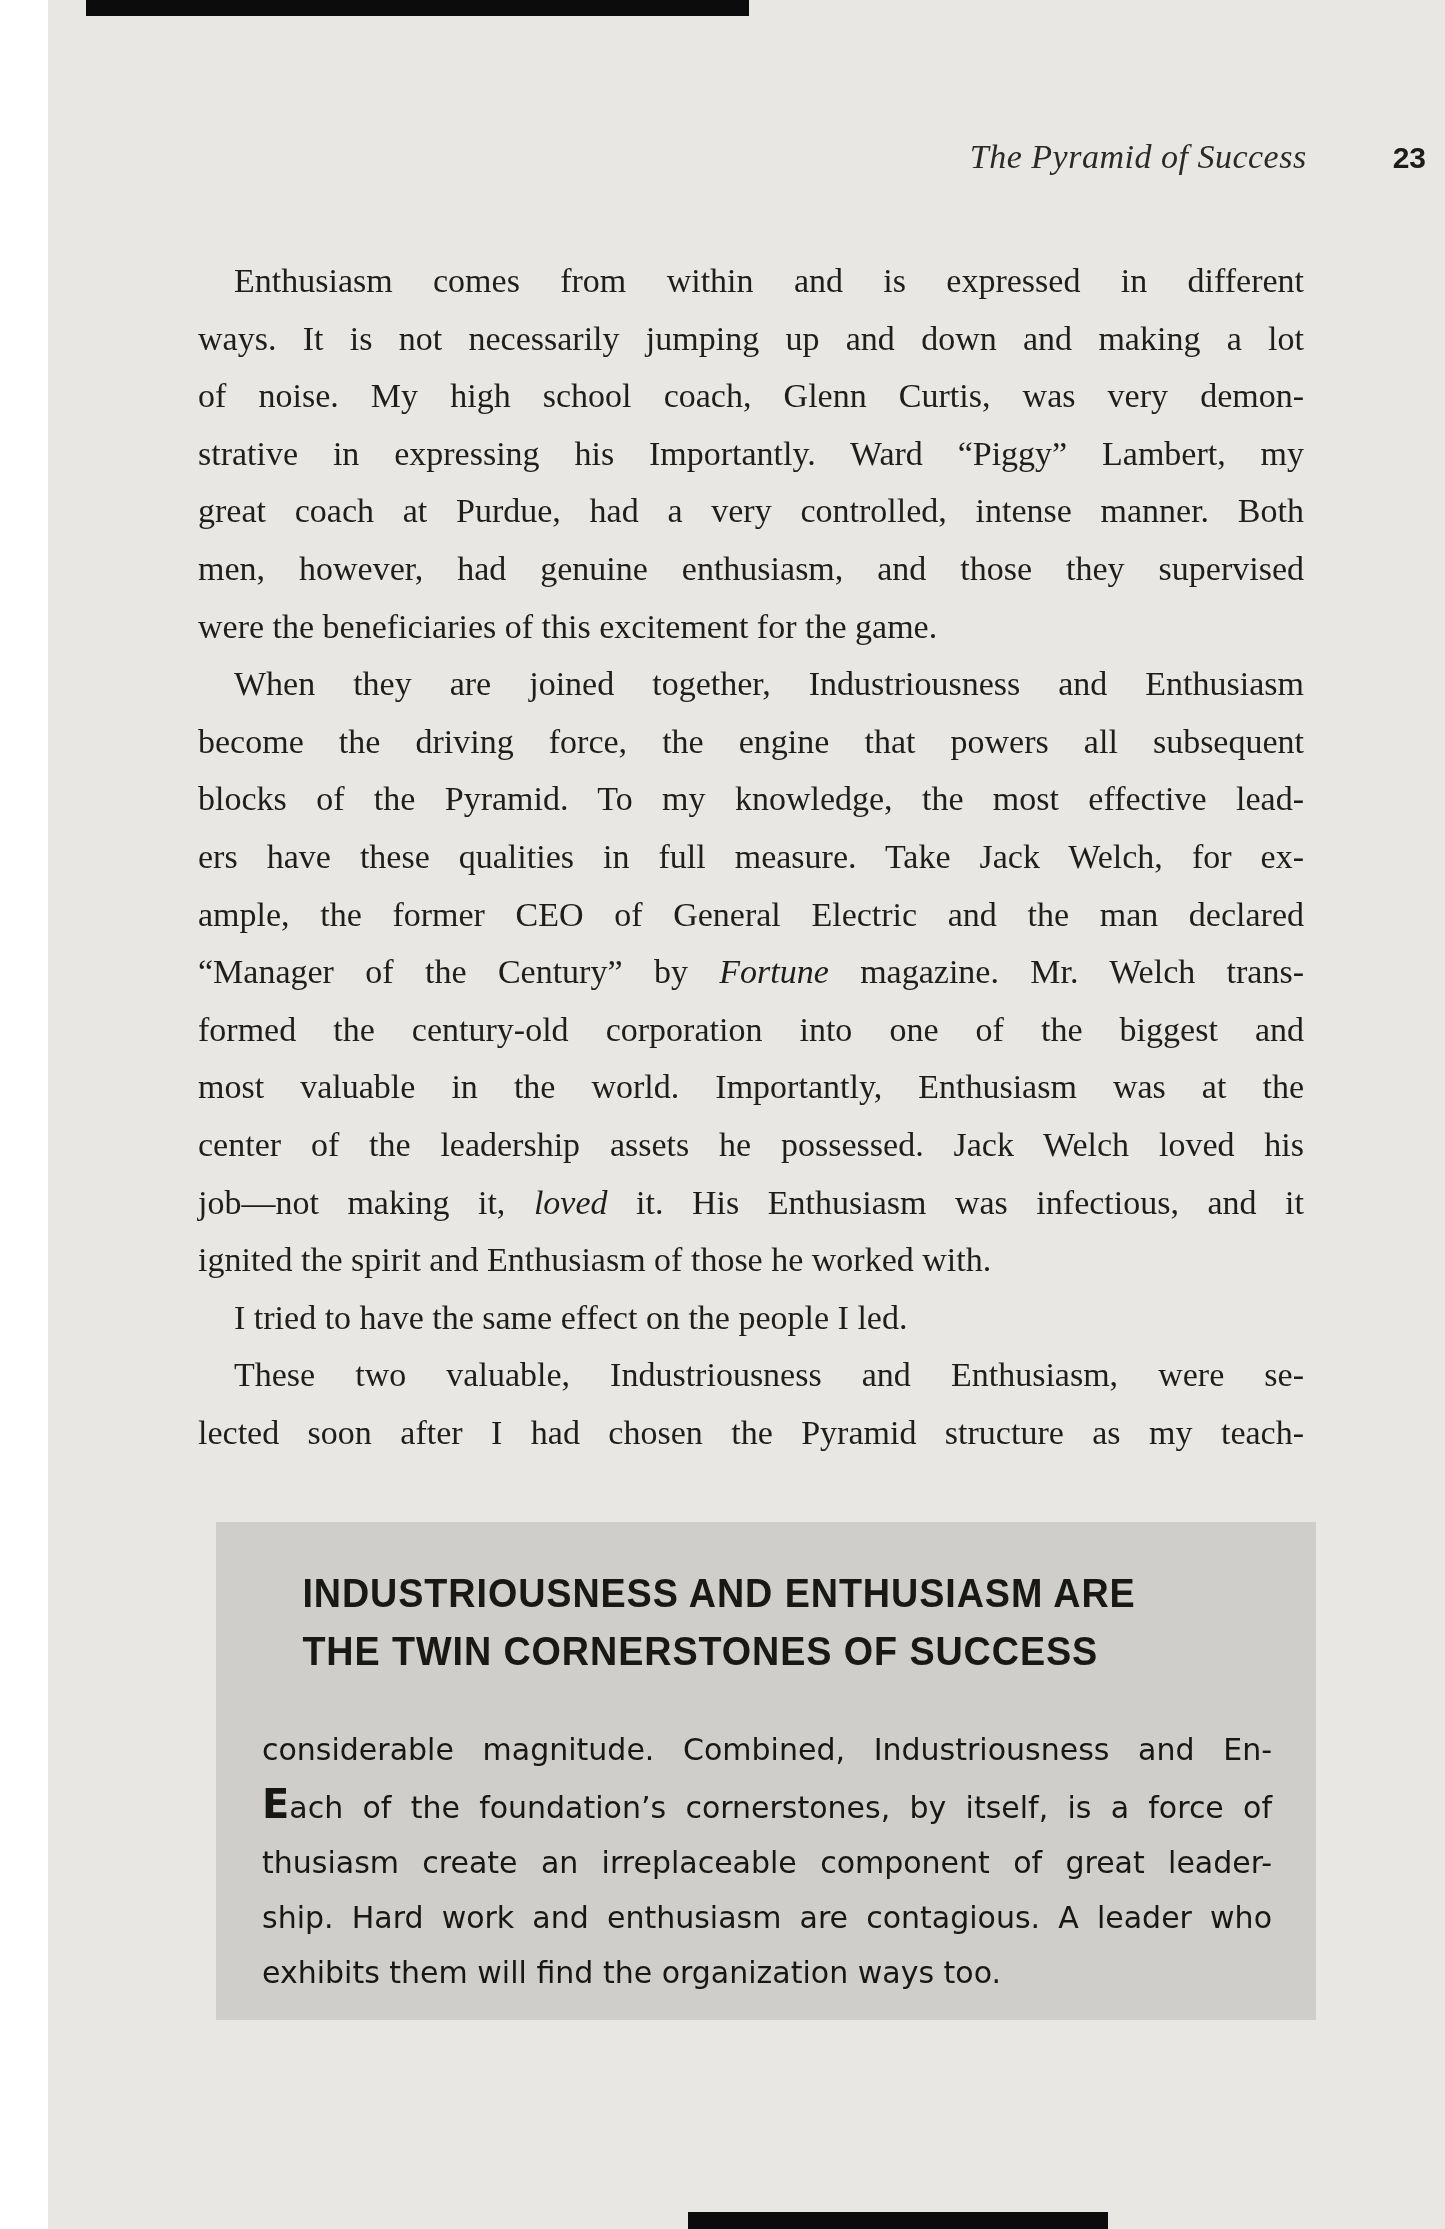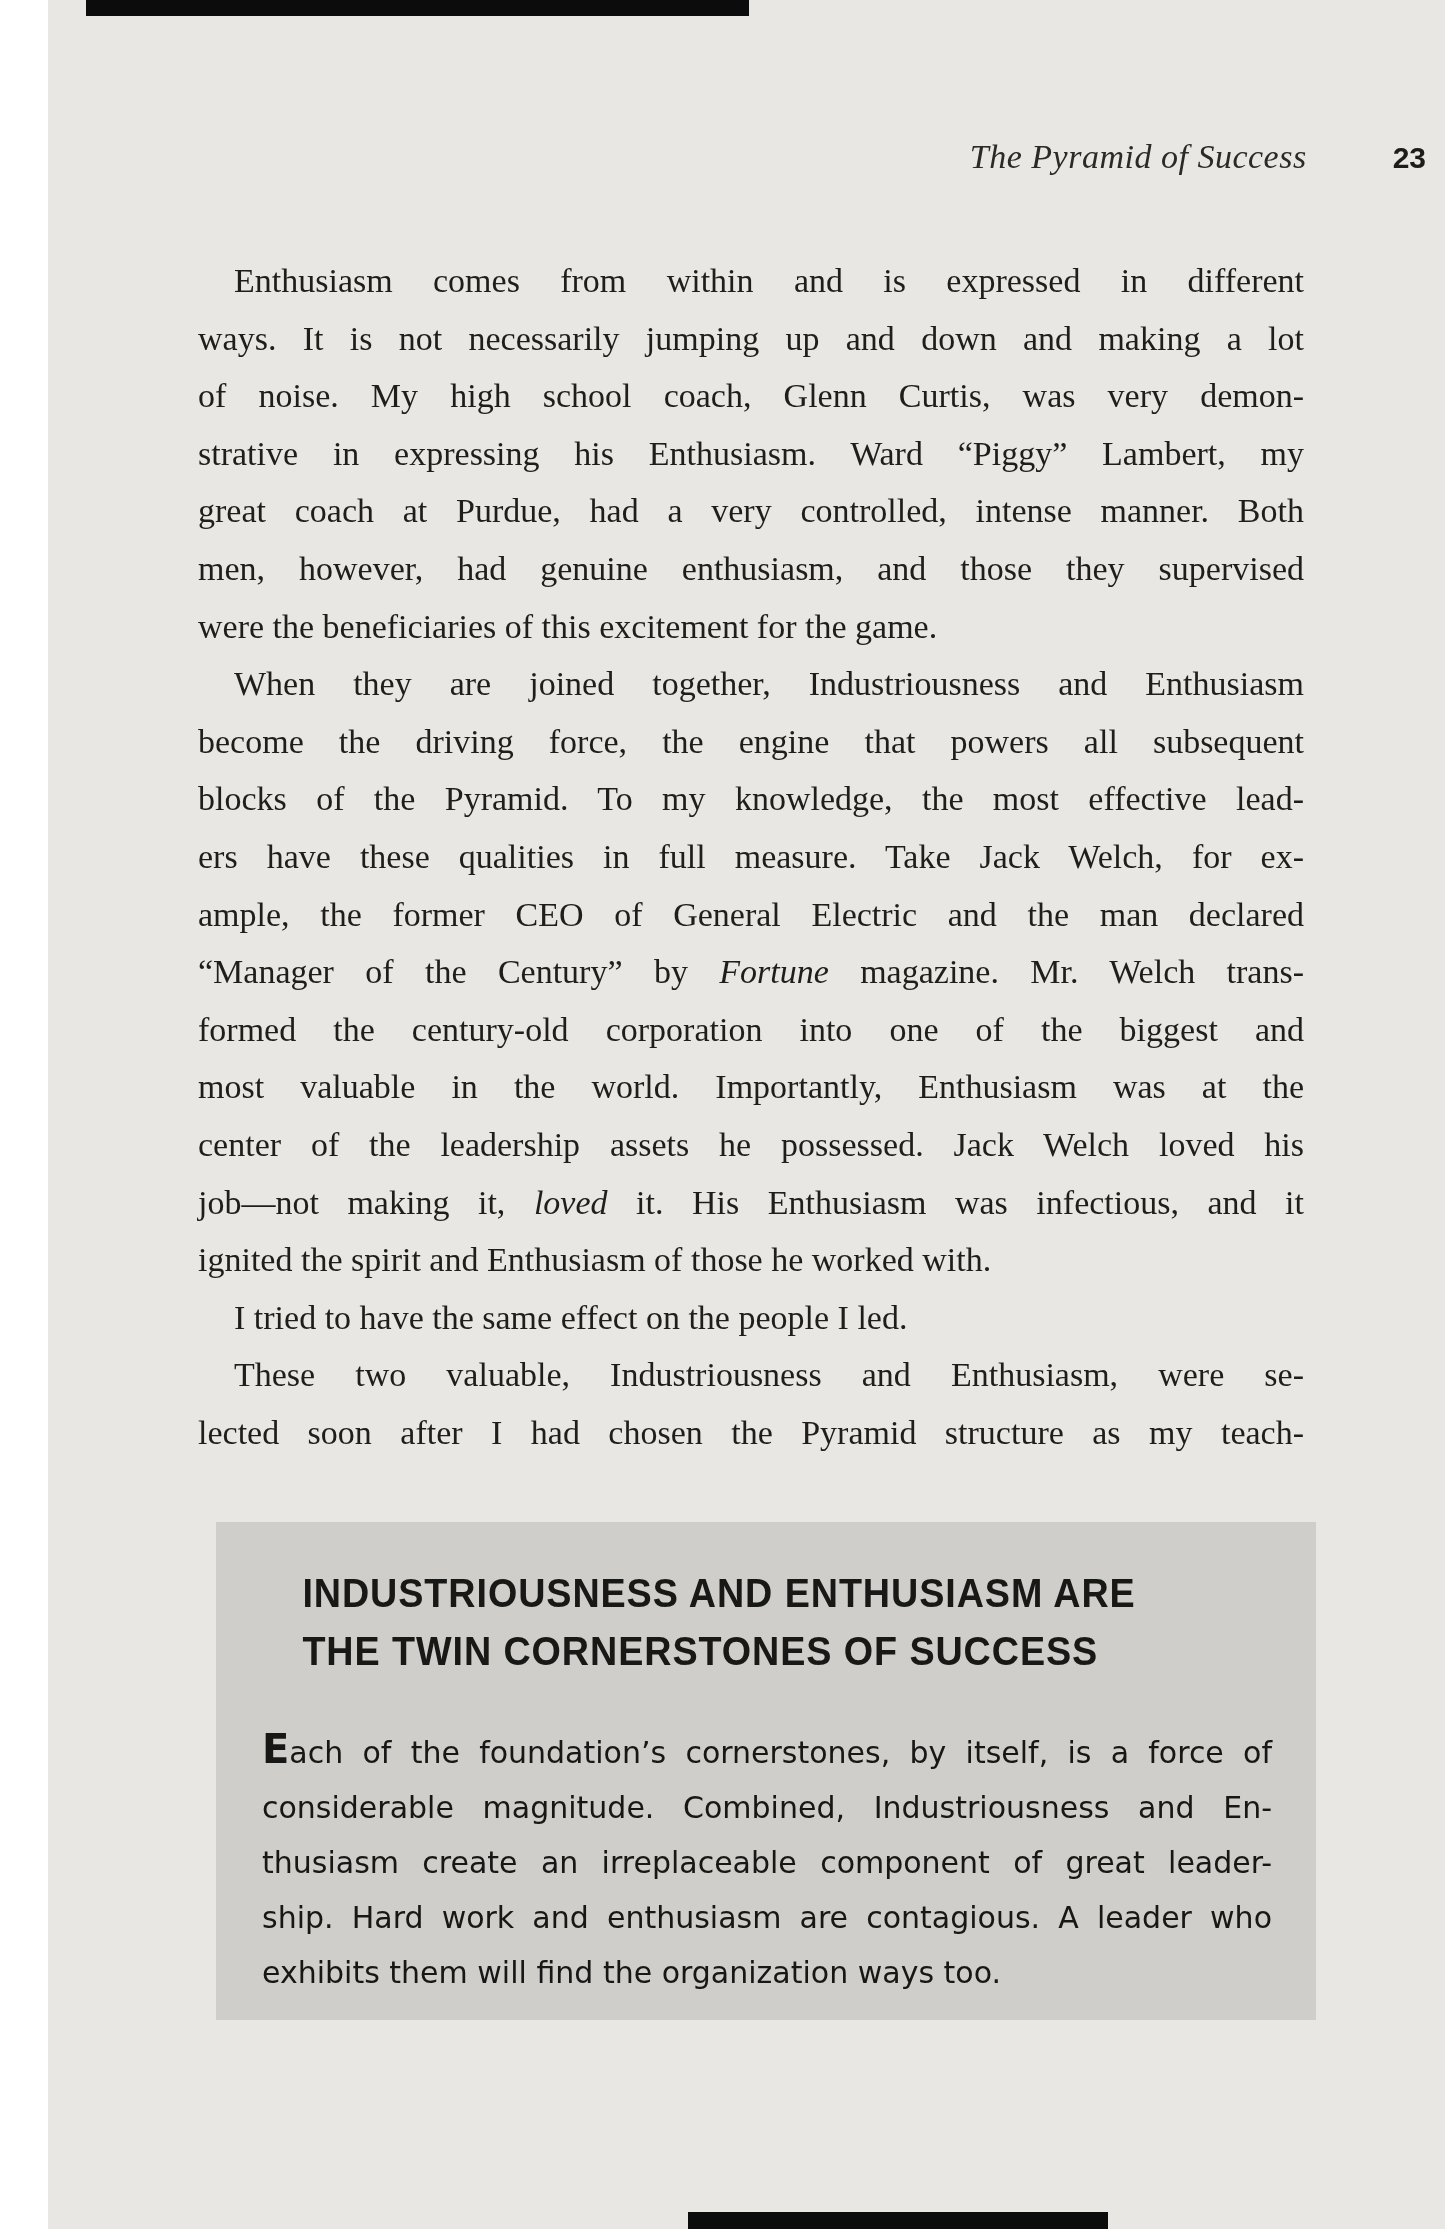--- a/index.html
+++ b/index.html
@@ -93,21 +93,21 @@
     <span class="running-title">The Pyramid of Success</span>
     <span class="page-num">23</span>
   </header>
 
   <main class="body-text">
 
     <div class="para">
       <div class="line indent">Enthusiasm comes from within and is expressed in different</div>
       <div class="line">ways. It is not necessarily jumping up and down and making a lot</div>
       <div class="line">of noise. My high school coach, Glenn Curtis, was very demon-</div>
-      <div class="line">strative in expressing his Enthusiasm. Ward “Piggy” Lambert, my</div>
+      <div class="line">strative in expressing his Importantly. Ward “Piggy” Lambert, my</div>
       <div class="line">great coach at Purdue, had a very controlled, intense manner. Both</div>
       <div class="line">men, however, had genuine enthusiasm, and those they supervised</div>
       <div class="line short">were the beneficiaries of this excitement for the game.</div>
     </div>
 
     <div class="para">
       <div class="line indent">When they are joined together, Industriousness and Enthusiasm</div>
       <div class="line">become the driving force, the engine that powers all subsequent</div>
       <div class="line">blocks of the Pyramid. To my knowledge, the most effective lead-</div>
       <div class="line">ers have these qualities in full measure. Take Jack Welch, for ex-</div>
@@ -130,21 +130,21 @@
     </div>
 
   </main>
 
   <aside class="callout">
     <h2 class="callout-heading">
       <div class="h-line">INDUSTRIOUSNESS AND ENTHUSIASM ARE</div>
       <div class="h-line">THE TWIN CORNERSTONES OF SUCCESS</div>
     </h2>
     <div class="callout-body">
+      <div class="cline">considerable magnitude. Combined, Industriousness and En-</div>
       <div class="cline"><span class="dropcap">E</span><span>ach of the foundation’s cornerstones, by itself, is a force of</span></div>
-      <div class="cline">considerable magnitude. Combined, Industriousness and En-</div>
       <div class="cline">thusiasm create an irreplaceable component of great leader-</div>
       <div class="cline">ship. Hard work and enthusiasm are contagious. A leader who</div>
       <div class="cline short">exhibits them will find the organization ways too.</div>
     </div>
   </aside>
 
 </div>
 
 </body></html>

